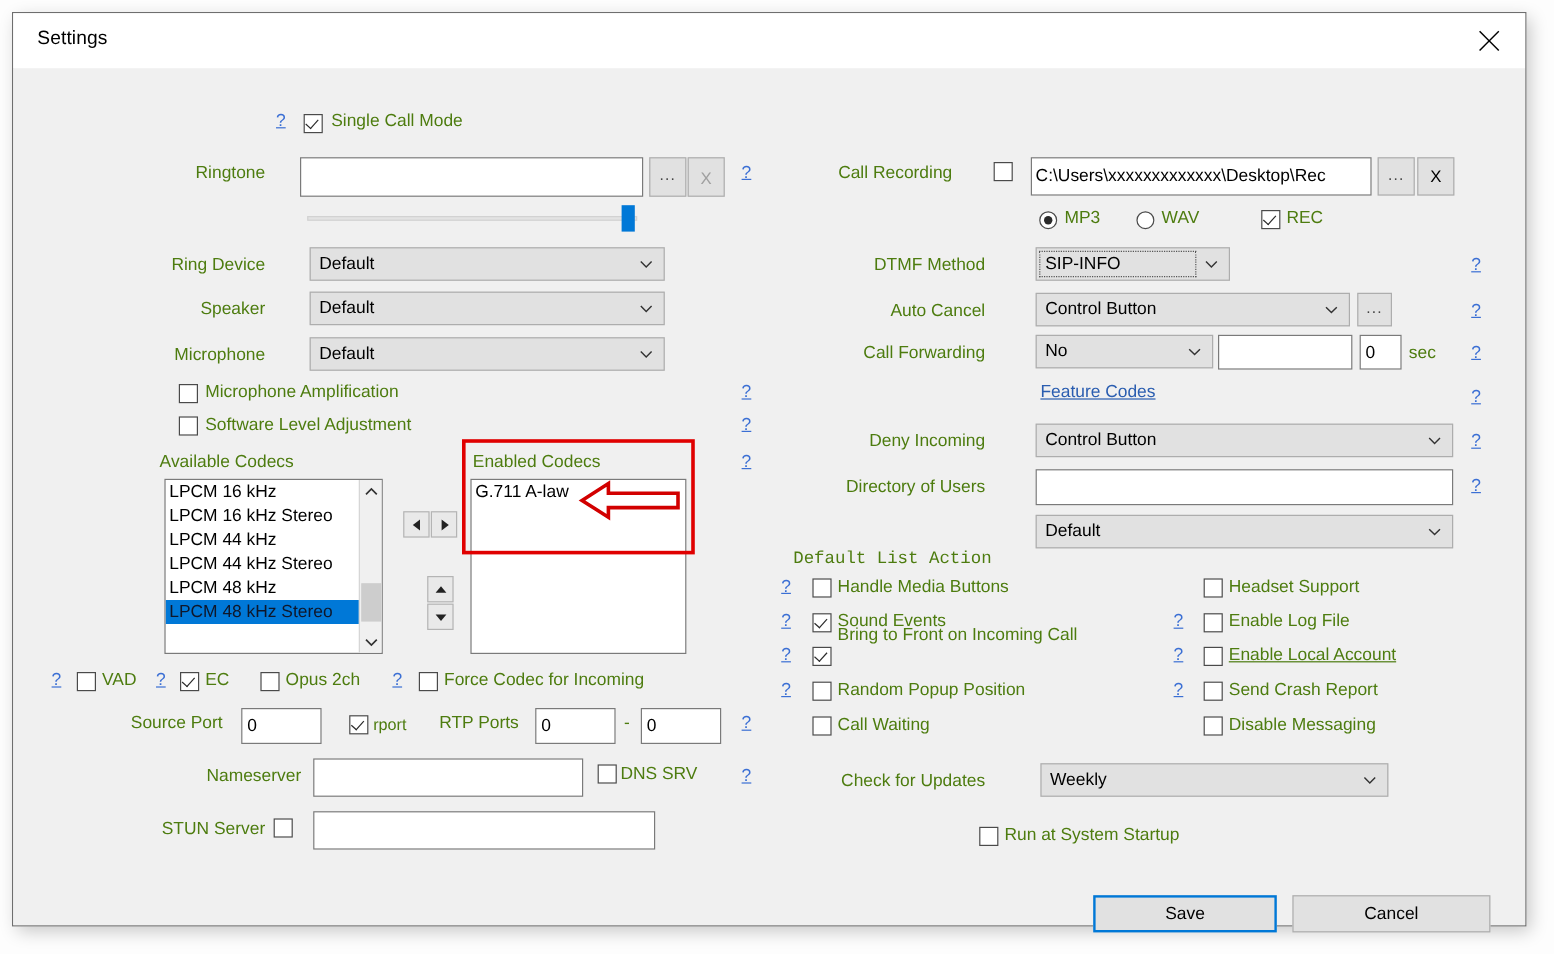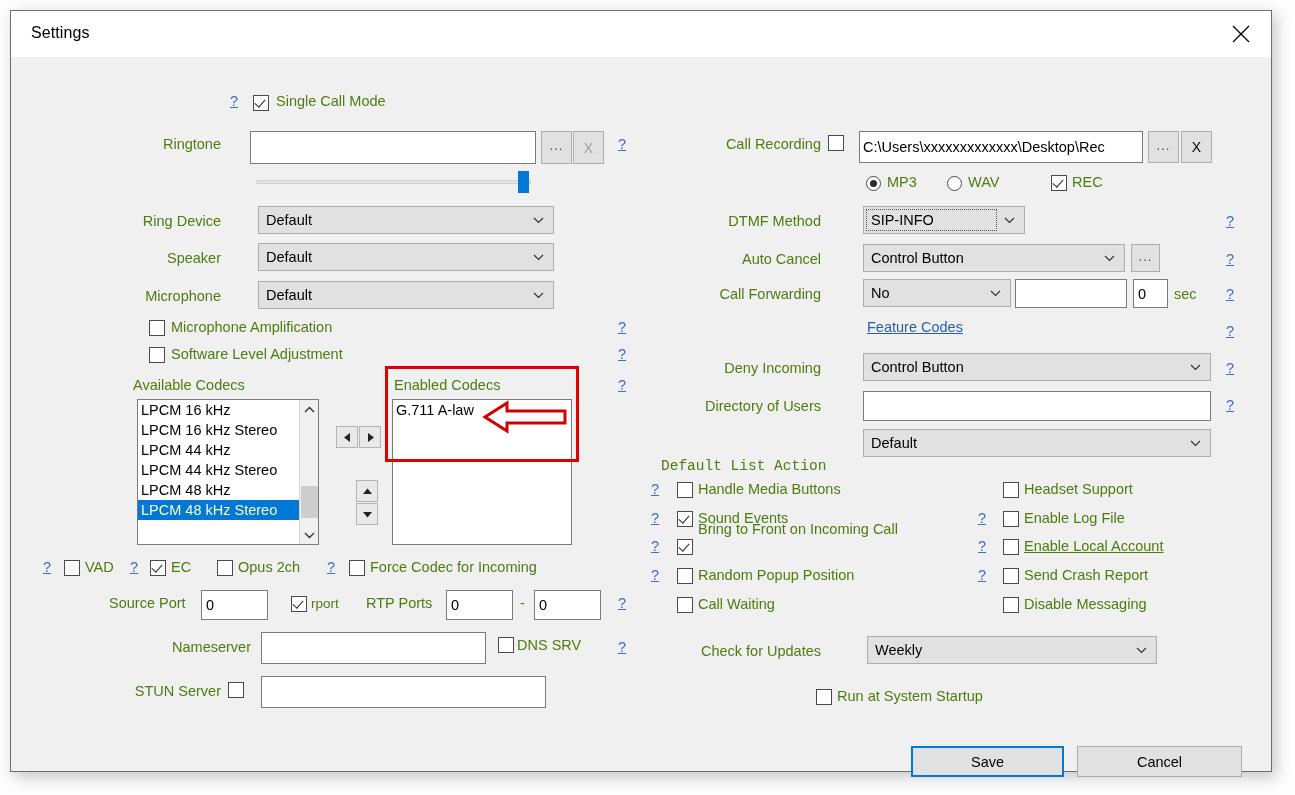--- a/index.html
+++ b/index.html
@@ -184,21 +184,21 @@
     overflow: hidden;
   }
   .listitem {
     font-size: 14.5px;
     color: #000;
     height: 20px;
     line-height: 20px;
     padding-left: 3px;
     white-space: nowrap;
   }
-  .listitem.sel { background: #0078d7; color: #fef9c3; }
+  .listitem.sel { background: #0078d7; color: #0f172a; }
 
   .vscroll {
     position: absolute;
     width: 19px;
     background: #f0f0f0;
     border-left: 1px solid #d6d6d6;
     box-sizing: border-box;
   }
   .vscroll .arrow {
     position: absolute;
@@ -402,21 +402,21 @@
       <div class="lbl right" style="left:40px; top:582px; width:200px;">Nameserver</div>
       <div class="tbox" style="left:250px; top:575px; width:225px; height:32px;"></div>
       <div class="cb" style="left:487px; top:580px;"></div>
       <div class="lbl" style="left:506px; top:580px;">DNS SRV</div>
       <div class="help" style="left:607px; top:582px;">?</div>
 
       <div class="lbl right" style="left:30px; top:626px; width:180px;">STUN Server</div>
       <div class="cb" style="left:217px; top:625px;"></div>
       <div class="tbox" style="left:250px; top:619px; width:285px; height:32px;"></div>
 
-      <div class="lbl right" style="left:660px; top:79px; width:150px;">Call Recording</div>
+      <div class="lbl right" style="left:660px; top:79px; width:150px;text-align:center;">Call Recording</div>
       <div class="cb" style="left:817px; top:78px;"></div>
       <div class="tbox" style="left:848px; top:74px; width:284px; height:32px;">C:\Users\xxxxxxxxxxxxx\Desktop\Rec</div>
       <div class="btn dots" style="left:1137px; top:74px; width:31px; height:32px;">...</div>
       <div class="btn" style="left:1170px; top:74px; width:31px; height:32px;">X</div>
 
       <div class="radio on" style="left:855px; top:119px;"></div>
       <div class="lbl" style="left:876px; top:117px;">MP3</div>
       <div class="radio" style="left:936px; top:119px;"></div>
       <div class="lbl" style="left:957px; top:117px;">WAV</div>
       <div class="cb checked" style="left:1040px; top:118px;"></div>

